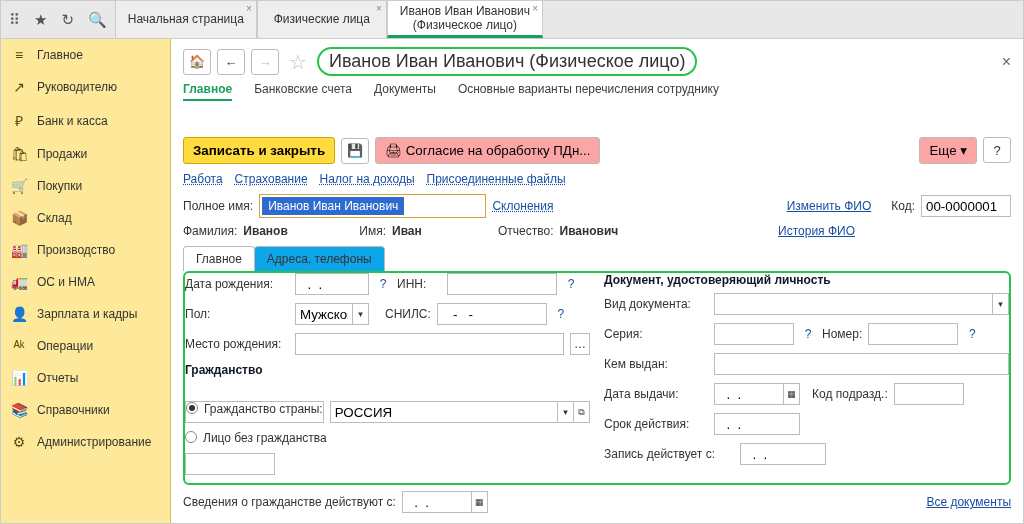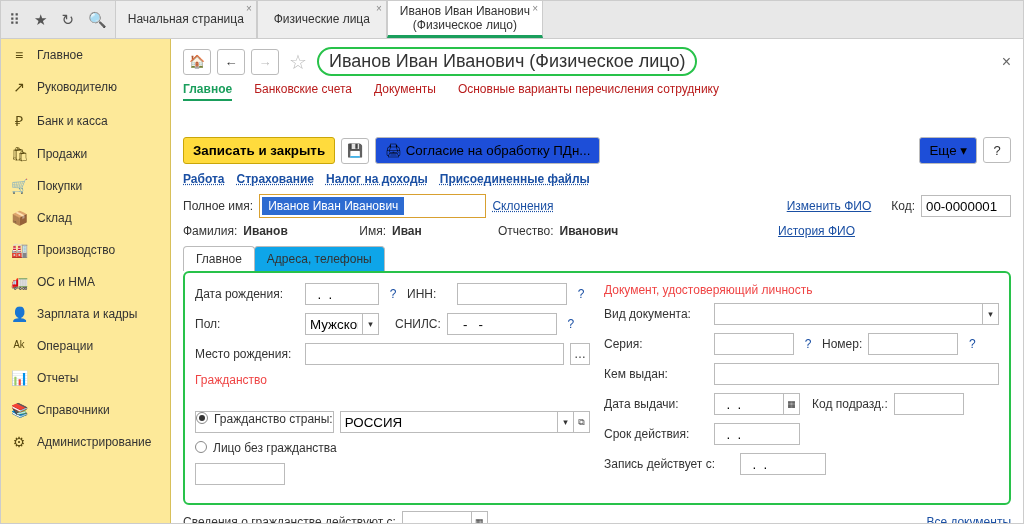--- a/index.html
+++ b/index.html
@@ -20,53 +20,53 @@
   .side-item .ic { width: 16px; display: inline-block; text-align: center; color: #5a4a10; font-size: 14px; }
 
   .content { flex: 1; padding: 8px 12px; overflow: auto; position: relative; }
   .titlebar { display: flex; align-items: center; gap: 6px; margin-bottom: 6px; }
   .icon-btn { border: 1px solid #bbb; background: #fff; height: 26px; min-width: 28px; display: inline-flex; align-items: center; justify-content: center; border-radius: 3px; cursor: pointer; font-size: 13px; color: #333; }
   .star { font-size: 20px; color: #bbb; padding: 0 4px; cursor: pointer; }
   .title-oval { border: 2px solid #28c24a; border-radius: 16px; padding: 2px 10px; font-size: 18px; }
   .close-x { margin-left: auto; font-size: 16px; color: #666; cursor: pointer; }
 
   .subtabs { display: flex; gap: 22px; margin: 6px 0 10px 0; }
-  .subtabs span { cursor: pointer; color: #b91c1c; }
+  .subtabs span { cursor: pointer; color: #404040; }
   .subtabs .act { color: #1a9e5c; font-weight: bold; border-bottom: 2px solid #1a9e5c; padding-bottom: 3px; }
 
   .toolbar { display: flex; align-items: center; gap: 6px; margin-bottom: 8px; margin-top: 36px; }
-  .btn { border: 1px solid #bbb; background: #1d4ed8; padding: 5px 9px; border-radius: 3px; cursor: pointer; }
+  .btn { border: 1px solid #bbb; background: #fca5a5; padding: 5px 9px; border-radius: 3px; cursor: pointer; }
   .btn.primary { background: #ffdb3d; border-color: #c9a60a; font-weight: bold; }
   .toolbar .right { margin-left: auto; display: flex; gap: 6px; }
 
-  .links { display: flex; gap: 12px; margin-bottom: 8px; font-weight: bold; }
+  .links { display: flex; gap: 12px; margin-bottom: 8px; }
   .lnk { color: #1a4fa3; text-decoration: underline dotted; cursor: pointer; }
 
   .row { display: flex; align-items: center; gap: 6px; margin-bottom: 6px; }
   .lbl { white-space: nowrap; }
   .fullname-box { flex: 1; max-width: 360px; border: 1px solid #d8a030; background: #fff; padding: 2px; }
   .fullname-inner { background: #2d6bd1; color: #fff; padding: 2px 6px; display: inline-block; }
   input[type=text] { border: 1px solid #bbb; background: #fff; height: 22px; padding: 0 4px; }
   .ro { background: #f4f4f4; }
   .link2 { color: #1a4fa3; text-decoration: underline; cursor: pointer; }
   .lnk2 { color: #1a4fa3; text-decoration: underline dotted; cursor: pointer; }
 
   .inner-tabs { display: flex; margin-top: 8px; }
   .itab { border: 1px solid #bbb; border-bottom: none; padding: 5px 12px; background: #0ea5e9; cursor: pointer; margin-right: -1px; border-radius: 4px 4px 0 0; }
   .itab.act { background: #fff; }
 
-  .green-box { border: 2px solid #28c24a; border-radius: 6px; padding: 10px; display: flex; gap: 14px; }
+  .green-box { border: 2px solid #28c24a; border-radius: 6px; display: flex; gap: 14px; }
   .col { flex: 1; }
   .frow { display: flex; align-items: center; gap: 6px; margin-bottom: 8px; flex-wrap: wrap; }
   .frow .flbl { min-width: 104px; }
   .hint { display: inline-flex; align-items: center; justify-content: center; width: 16px; height: 18px; color: #1a4fa3; cursor: pointer; }
   .sel { border: 1px solid #bbb; display: inline-flex; height: 22px; }
   .sel input { border: none; height: 20px; }
   .sel .dd { width: 16px; display: inline-flex; align-items: center; justify-content: center; border-left: 1px solid #bbb; cursor: pointer; font-size: 9px; }
-  .grn { color: #ef4444; font-weight: normal; }
+  .grn { color: #0f172a; font-weight: bold; }
   .radio { display: inline-flex; align-items: flex-start; gap: 6px; cursor: pointer; }
   .radio .cir { width: 12px; height: 12px; border: 1px solid #888; border-radius: 50%; display: inline-flex; align-items: center; justify-content: center; }
   .radio.sel .cir::after { content: ""; width: 6px; height: 6px; background: #333; border-radius: 50%; }
   .btn-dots { border: 1px solid #bbb; width: 20px; height: 22px; display: inline-flex; align-items: center; justify-content: center; cursor: pointer; background: #fff; }
 </style>
 </head>
 <body>
 
 <div class="app">
   <div class="topbar">

